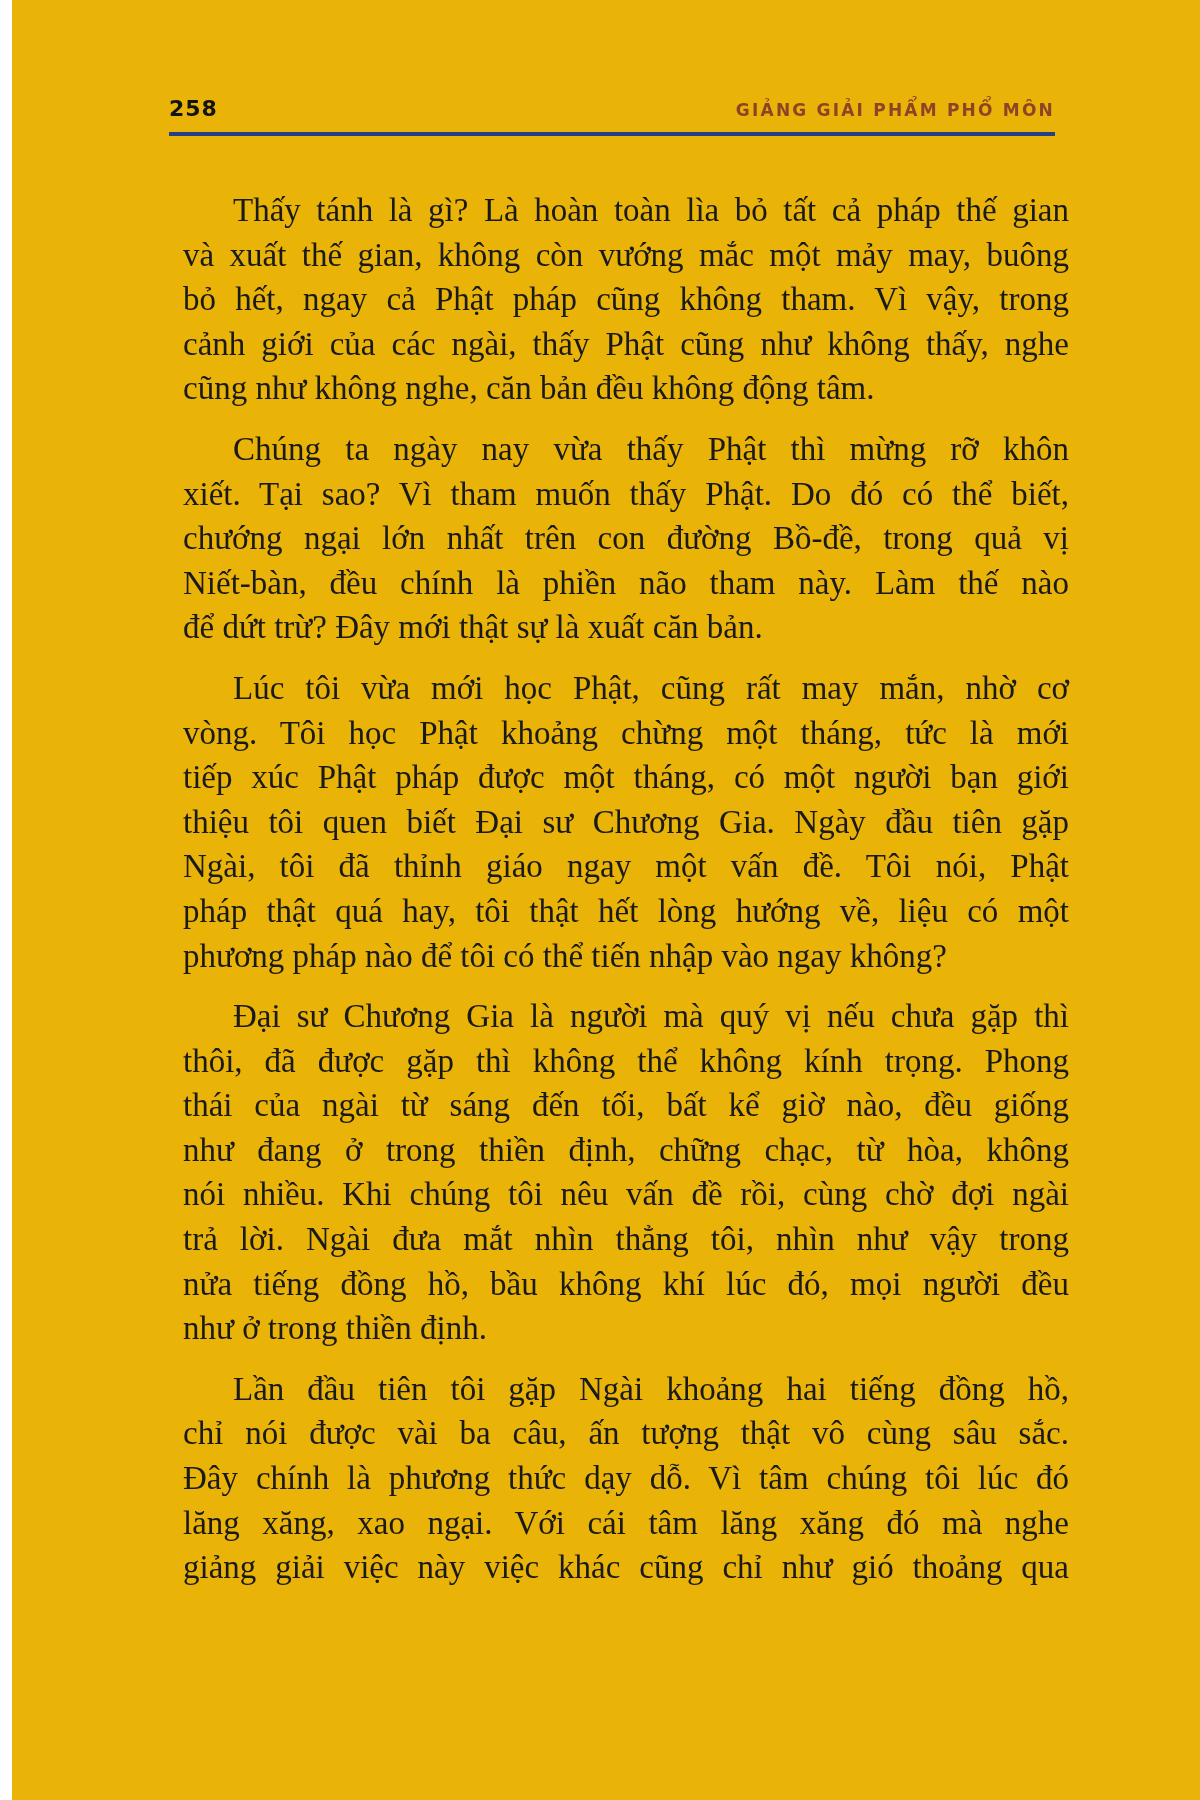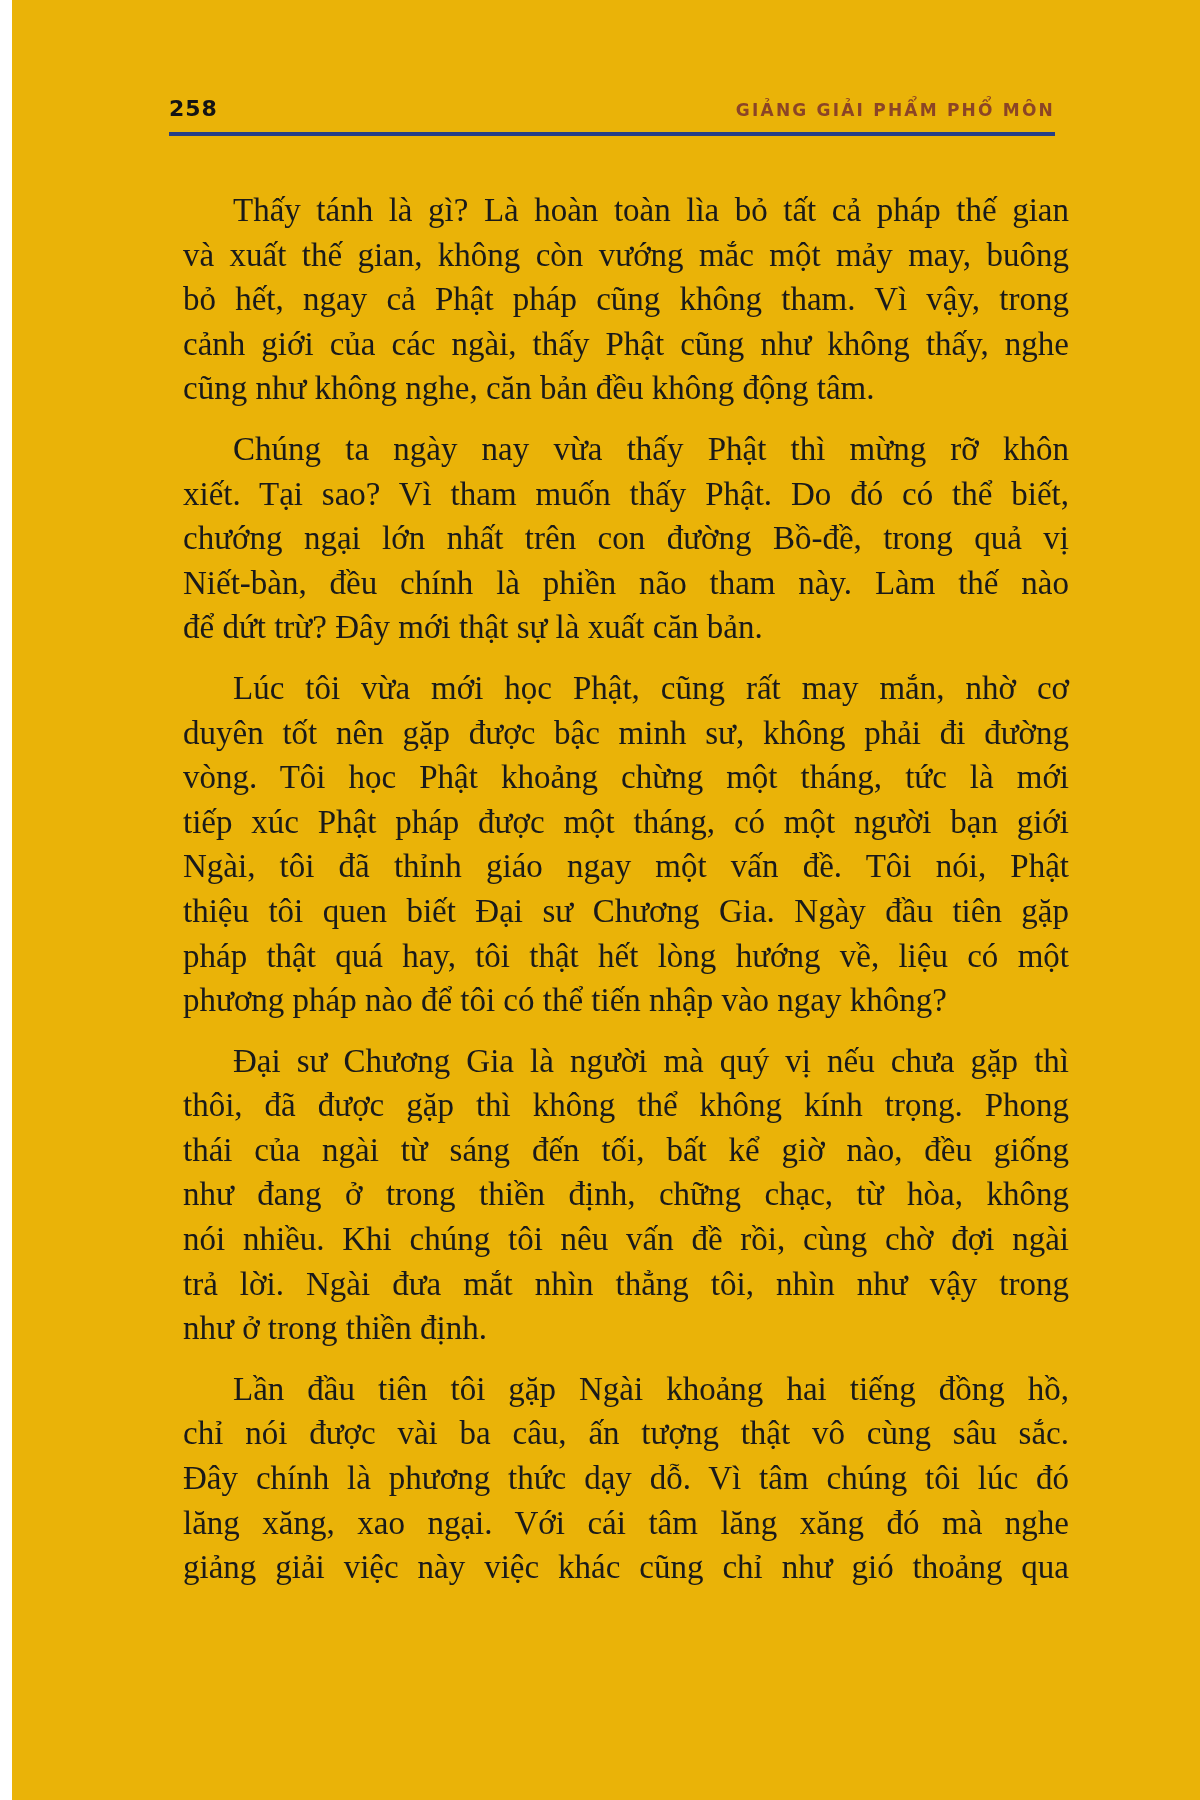--- a/index.html
+++ b/index.html
@@ -107,35 +107,35 @@
       </div>
       <div class="paragraph">
         <span class="line first">Chúng ta ngày nay vừa thấy Phật thì mừng rỡ khôn</span>
         <span class="line">xiết. Tại sao? Vì tham muốn thấy Phật. Do đó có thể biết,</span>
         <span class="line">chướng ngại lớn nhất trên con đường Bồ-đề, trong quả vị</span>
         <span class="line">Niết-bàn, đều chính là phiền não tham này. Làm thế nào</span>
         <span class="line last">để dứt trừ? Đây mới thật sự là xuất căn bản.</span>
       </div>
       <div class="paragraph">
         <span class="line first">Lúc tôi vừa mới học Phật, cũng rất may mắn, nhờ cơ</span>
-        <span class="line">duyên tốt nên gặp được bậc minh sư, không phải đi đường</span>
         <span class="line">vòng. Tôi học Phật khoảng chừng một tháng, tức là mới</span>
         <span class="line">tiếp xúc Phật pháp được một tháng, có một người bạn giới</span>
+        <span class="line">thiệu tôi quen biết Đại sư Chương Gia. Ngày đầu tiên gặp</span>
         <span class="line">Ngài, tôi đã thỉnh giáo ngay một vấn đề. Tôi nói, Phật</span>
-        <span class="line">thiệu tôi quen biết Đại sư Chương Gia. Ngày đầu tiên gặp</span>
         <span class="line">pháp thật quá hay, tôi thật hết lòng hướng về, liệu có một</span>
         <span class="line last">phương pháp nào để tôi có thể tiến nhập vào ngay không?</span>
       </div>
       <div class="paragraph">
         <span class="line first">Đại sư Chương Gia là người mà quý vị nếu chưa gặp thì</span>
         <span class="line">thôi, đã được gặp thì không thể không kính trọng. Phong</span>
         <span class="line">thái của ngài từ sáng đến tối, bất kể giờ nào, đều giống</span>
         <span class="line">như đang ở trong thiền định, chững chạc, từ hòa, không</span>
         <span class="line">nói nhiều. Khi chúng tôi nêu vấn đề rồi, cùng chờ đợi ngài</span>
         <span class="line">trả lời. Ngài đưa mắt nhìn thẳng tôi, nhìn như vậy trong</span>
+        <span class="line">nửa tiếng đồng hồ, bầu không khí lúc đó, mọi người đều</span>
         <span class="line last">như ở trong thiền định.</span>
       </div>
       <div class="paragraph">
         <span class="line first">Lần đầu tiên tôi gặp Ngài khoảng hai tiếng đồng hồ,</span>
         <span class="line">chỉ nói được vài ba câu, ấn tượng thật vô cùng sâu sắc.</span>
         <span class="line">Đây chính là phương thức dạy dỗ. Vì tâm chúng tôi lúc đó</span>
         <span class="line">lăng xăng, xao ngại. Với cái tâm lăng xăng đó mà nghe</span>
         <span class="line">giảng giải việc này việc khác cũng chỉ như gió thoảng qua</span>
       </div>
     </div>

